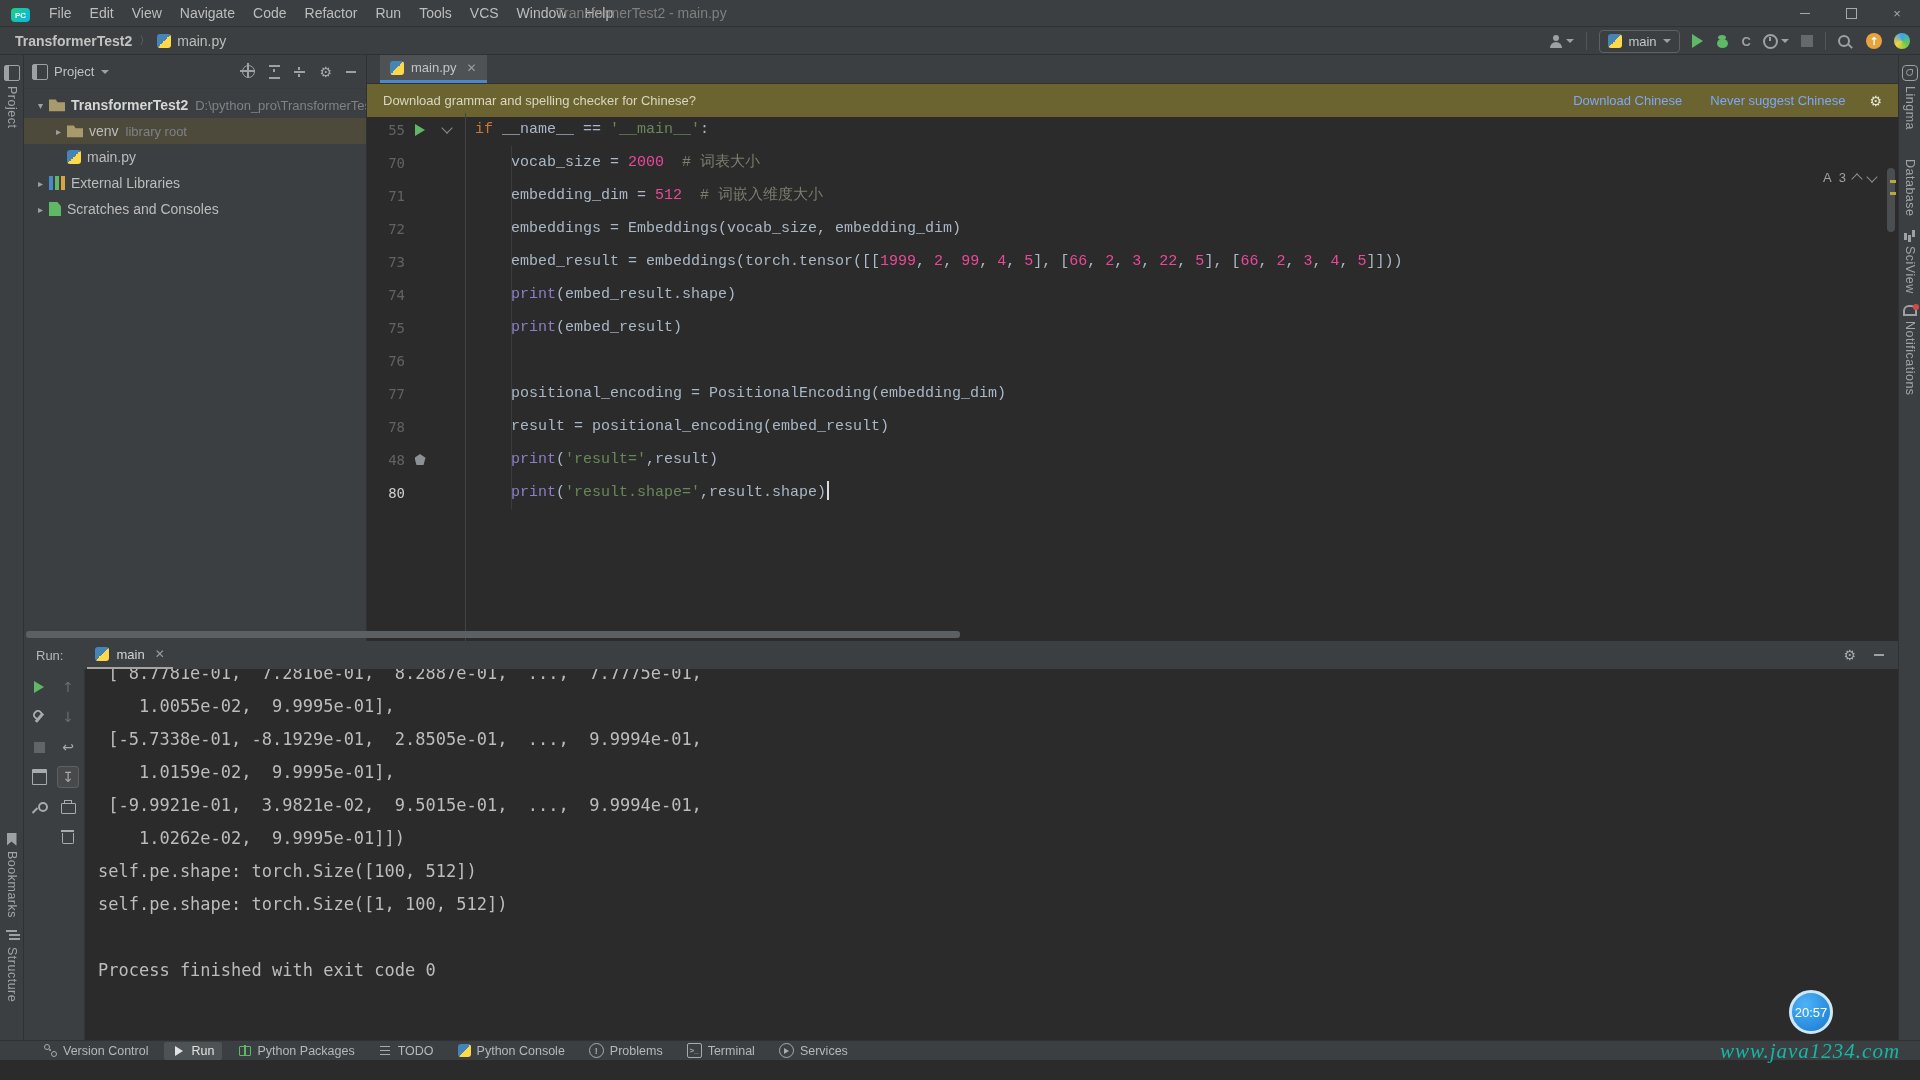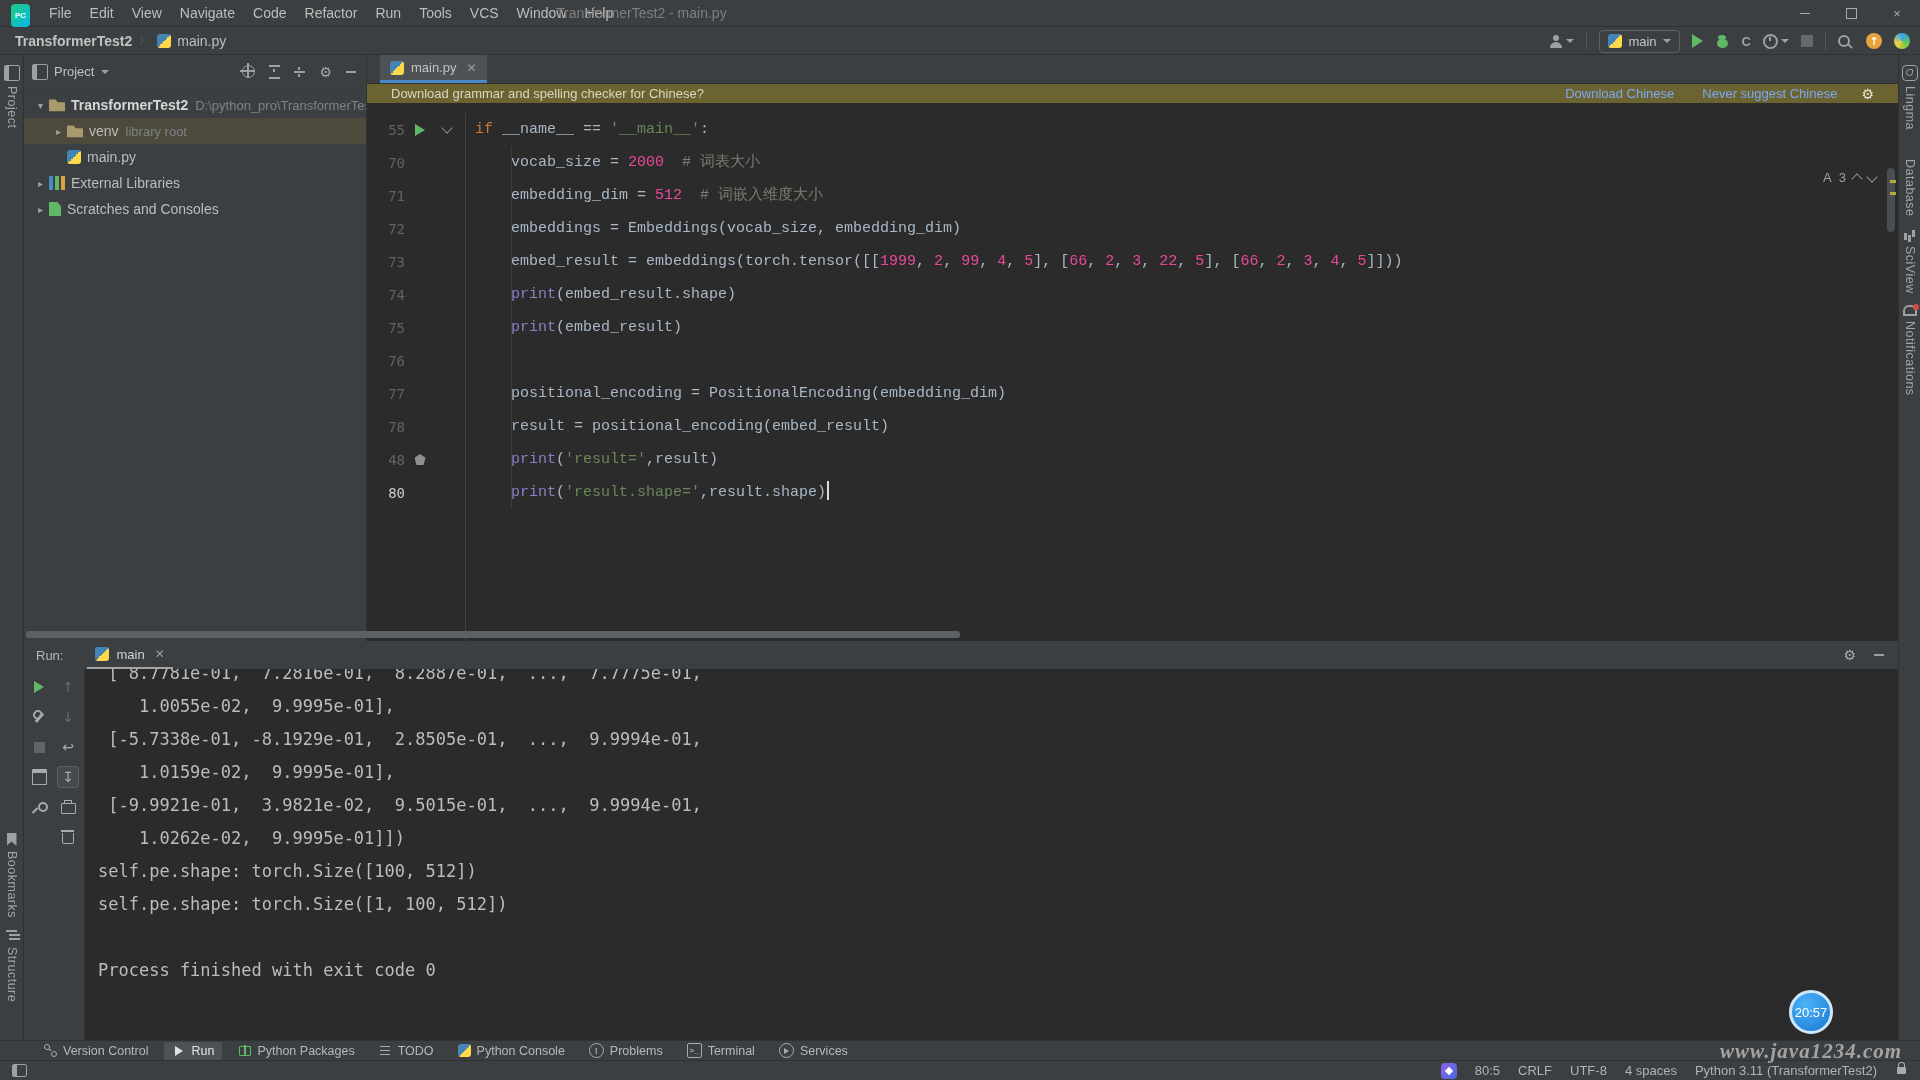--- a/index.html
+++ b/index.html
@@ -2,21 +2,21 @@
 <html><head>
 <meta charset="utf-8">
 <style>
   html,body{margin:0;padding:0;background:#191919}
   .app{position:relative;width:1920px;height:1080px;background:#2b2b2b;overflow:hidden;
        font-family:"Liberation Sans",sans-serif;color:#bbb;font-size:13px}
   .abs{position:absolute;box-sizing:border-box}
   .bar{background:#3c3f41}
   
   #titlebar{left:0;top:0;width:1920px;height:27px;border-bottom:1px solid #2f3133;display:flex;align-items:center}
-  .logo{width:19px;height:23px;border-radius:4px;background:linear-gradient(135deg,#1bcf7f,#0ab6e8);
+  .logo{width:19px;height:14px;border-radius:4px;background:linear-gradient(135deg,#1bcf7f,#0ab6e8);
         color:#fff;font-size:8px;font-weight:bold;display:flex;align-items:center;justify-content:center;margin:4px 10px 0 11px}
   .menu-item{padding:0 9px;font-size:14px;color:#bdbdbd;line-height:27px}
   .wtitle{position:absolute;left:556px;top:0;line-height:27px;color:#7f7f7f;font-size:14px}
   .winbtns{position:absolute;right:0;top:0;height:27px;display:flex}
   .winbtn{width:46px;height:27px;display:flex;align-items:center;justify-content:center;color:#a9a9a9;font-size:13px}
   .sq{width:9px;height:9px;border:1px solid #a9a9a9}
   .mindash{width:10px;height:1px;background:#a9a9a9}
   
   #toolbar2{left:0;top:27px;width:1920px;height:28px;border-bottom:1px solid #2f3133;display:flex;align-items:center}
   .crumb-project{font-weight:bold;font-size:14px;color:#c2c2c2;margin-left:15px}
@@ -86,21 +86,21 @@
   .ti-scratch{width:12px;height:14px;background:#5fb865;clip-path:polygon(0 0,70% 0,100% 30%,100% 100%,0 100%)}
   .tlabel{color:#bcbcbc}
   .tlabel.bold{font-weight:bold;color:#d6d6d6}
   .hint{color:#7e8287;font-size:13px;margin-left:7px}
   
   #editorzone{left:367px;top:55px;width:1531px;height:586px;background:#2b2b2b}
   .tabbar{height:28px;background:#3c3f41;border-bottom:1px solid #2f3133;display:flex;align-items:flex-end}
   .tab{height:28px;margin-left:13px;padding:0 10px;background:#4e5254;border-bottom:3px solid #4a88c7;
        display:flex;align-items:center;gap:7px;font-size:13px;color:#c3c3c3;box-sizing:border-box}
   .tabclose{color:#9a9ea1;font-size:12px;margin-left:3px}
-  .banner{height:19px;background:#6b6430;display:flex;align-items:center;font-size:13px;color:#d9d6c2;padding:0 24px}
+  .banner{height:33px;background:#6b6430;display:flex;align-items:center;font-size:13px;color:#d9d6c2;padding:0 16px}
   .blink{color:#7da7f8;margin-left:28px}
   .banner .spacer{flex:1}
   .editorbody{position:absolute;left:0;top:55px;right:0;bottom:0;overflow:hidden}
   .gutcol{position:absolute;left:0;top:3px;width:98px;bottom:-3px;border-right:1px solid #404447;padding-top:0}
   .gutrow{height:33px;display:flex;align-items:center}
   .lnum{width:38px;text-align:right;color:#606366;font-family:"DejaVu Sans Mono",monospace;font-size:14px;flex:none}
   .lnum.cur{color:#cdcdcd}
   .gmark{width:30px;display:flex;align-items:center;justify-content:center;flex:none}
   .gfold{width:24px;display:flex;align-items:center;justify-content:center;flex:none}
   .runtri{width:0;height:0;border-top:6px solid transparent;border-bottom:6px solid transparent;border-left:10px solid #5fb865}
@@ -170,22 +170,22 @@
   .corner::before{content:"";position:absolute;left:0;top:0;width:4px;height:100%;background:#9da1a4}
   .statright{margin-left:auto;display:flex;align-items:center;gap:18px;margin-right:14px}
   .ai{width:16px;height:16px;border-radius:4px;background:linear-gradient(135deg,#8a63e8,#4668e0);display:flex;align-items:center;justify-content:center}
   .ai::before{content:"";width:6px;height:6px;background:#fff;transform:rotate(45deg)}
   .lock{width:9px;height:7px;background:#a7abad;border-radius:1px;position:relative;margin-left:2px}
   .lock::before{content:"";position:absolute;top:-5px;left:1px;width:5px;height:5px;border:1.5px solid #a7abad;border-bottom:0;border-radius:3px 3px 0 0}
   
   .badge{position:absolute;left:1789px;top:990px;width:44px;height:44px;border-radius:50%;
          background:radial-gradient(circle at 35% 30%,#4db3f7,#1778d2);border:3px solid #cfe7fb;
          display:flex;align-items:center;justify-content:center;color:#fff;font-size:13px;z-index:9;box-sizing:border-box}
-  .wmark{position:absolute;left:1720px;top:1039px;font-family:"Liberation Serif",serif;font-style:italic;font-weight:bold;
-         font-size:21px;color:#a3a3a3;z-index:9;letter-spacing:1px}
+  .wmark{position:absolute;left:1720px;top:1039px;font-family:"Liberation Serif",serif;font-style:italic;font-weight:normal;
+         font-size:21px;color:#14b8a6;z-index:9;letter-spacing:1px}
 </style>
 </head>
 <body>
 
 <div class="app">
 
   <div class="abs bar" id="titlebar">
     <div class="logo">PC</div>
     <div id="menus" style="display:flex">
         <span class="menu-item">File</span>
@@ -532,28 +532,16 @@
       <span class="bbitem">
         <span class="bbic bbi-terminal"></span>
         <span>Terminal</span>
       </span>
       <span class="bbitem">
         <span class="bbic bbi-services"></span>
         <span>Services</span>
       </span>
     </div>
 
-  <div class="abs" id="statusbar">
-    <span class="corner"></span>
-    <span class="statright">
-      <span class="ai"></span>
-      <span>80:5</span>
-      <span>CRLF</span>
-      <span>UTF-8</span>
-      <span>4 spaces</span>
-      <span>Python 3.11 (TransformerTest2)</span>
-      <span class="lock"></span>
-    </span>
-  </div>
 
   <div class="badge">20:57</div>
   <div class="wmark">www.java1234.com</div>
 </div>
 
 </body></html>

